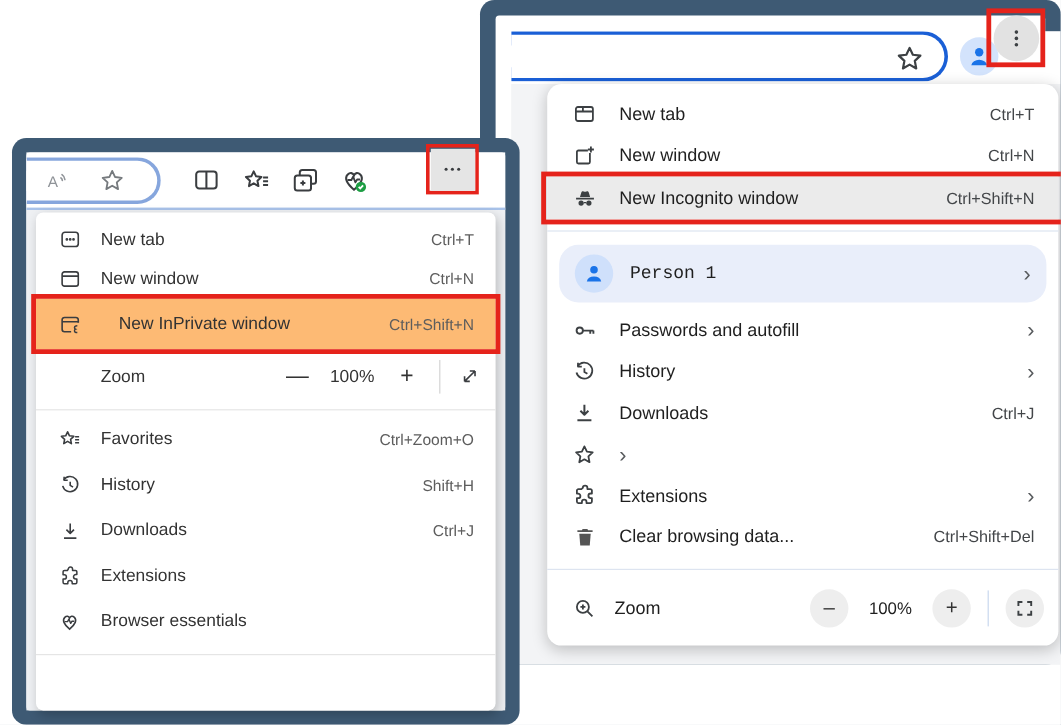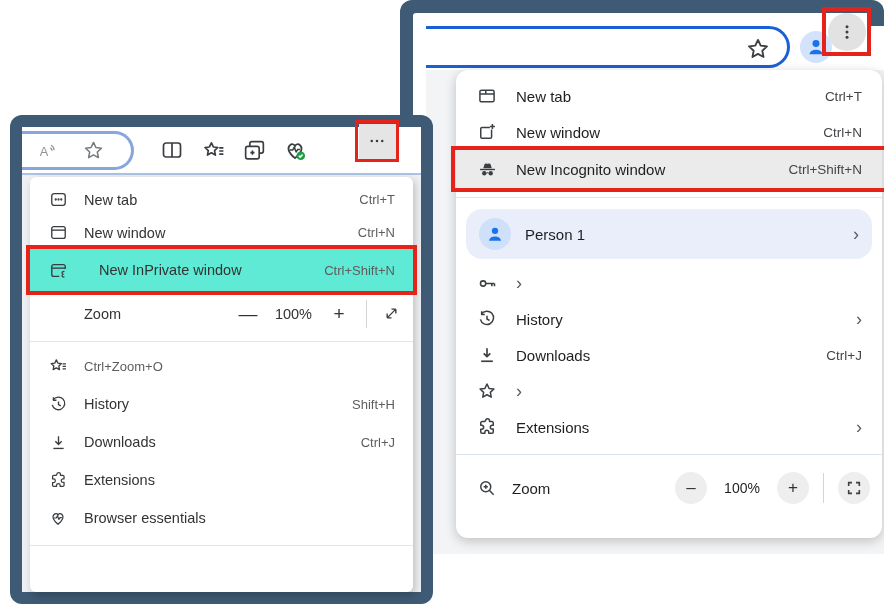--- a/index.html
+++ b/index.html
@@ -29,21 +29,21 @@
   .c-item { display:flex; align-items:center; height:36px; padding:0 20px; gap:18px; font-size:15px; font-weight:500; color:#1f1f1f; }
   .c-item .ico { width:22px; flex:none; display:flex; justify-content:center; }
   .c-label { flex:1; white-space:nowrap; }
   .c-short { font-size:13.5px; color:#434649; font-weight:400; }
   .c-chev { color:#585b5e; font-size:18px; line-height:1; font-weight:400; }
   .c-sel { background:#ebebeb; height:38px; position:relative;justify-content:flex-end; }
   .selbox { position:absolute; left:-5px; right:-7px; top:-4px; bottom:-4px; border:4px solid #e5231b; pointer-events:none; z-index:5; }
   .c-sep { height:1px; background:#dde4f0; margin:9px 0; flex:none; }
   .person-row { margin:2px 10px 6px; background:#e9eefa; border-radius:16px; height:50px; display:flex; align-items:center; padding:0 13px; gap:14px; }
   .p-avatar { width:32px; height:32px; border-radius:50%; background:#cfe0fb; display:flex; align-items:center; justify-content:center; flex:none; }
-  .p-name { flex:1; font-size:15px; font-weight:500; color:#1f1f1f; }
+  .p-name { flex:1; font-size:15px; font-weight:500; color:#1f1f1f;font-family:Liberation Mono, monospace; }
   .badge { background:#d2e2fc; color:#1c3a66; border-radius:999px; padding:7px 13px; font-size:13px; }
   .c-zoom { display:flex; align-items:center; height:48px; padding:0 12px 0 20px; gap:14px; }
   .c-zoom .ico { width:22px; display:flex; justify-content:center; }
   .c-zoom-label { flex:1; font-size:15px; font-weight:500; color:#1f1f1f; }
   .circle-btn { width:32px; height:32px; border-radius:50%; background:#eeeeee; display:flex; align-items:center; justify-content:center; font-size:17px; color:#333; flex:none; }
   .zoom-val { font-size:14px; color:#1f1f1f; min-width:42px; text-align:center; }
   .vdiv { width:1px; height:30px; background:#c9d7ee; flex:none; }
 
   
   .e-content { position:absolute; left:0; top:48px; width:399px; height:417px; background:#eef0f3; }
@@ -52,21 +52,21 @@
   .e-tools { position:absolute; left:130px; top:0; height:46px; display:flex; align-items:center; gap:13px; padding-left:6px; }
   .e-tool { width:28px; height:28px; display:flex; align-items:center; justify-content:center; }
   .e-more-box { position:absolute; left:345px; top:5px; width:44px; height:42px; z-index:6; display:flex; align-items:center; justify-content:center; }
   .e-more-btn { width:37px; height:35px; background:#e5e5e5; display:flex; align-items:center; justify-content:center; }
 
   .e-menu { position:absolute; left:8px; top:50px; width:383px; height:415px; background:#fff; border-radius:6px; box-shadow:2px 3px 9px rgba(0,0,0,.22); padding:6px 0 0; display:flex; flex-direction:column; }
   .e-item { display:flex; align-items:center; height:33px; padding:0 18px; gap:16px; font-size:14.5px; color:#333; }
   .e-item .ico { width:20px; flex:none; display:flex; justify-content:center; }
   .e-label { flex:1; white-space:nowrap; }
   .e-short { font-size:13px; color:#5d5d5d; }
-  .e-sel { background:#5eead4; height:42px; position:relative;gap:31px; }
+  .e-sel { background:#fdba74; height:42px; position:relative;gap:31px; }
   .e-selbox { position:absolute; left:-4px; right:-4px; top:-4px; bottom:-4px; border:4px solid #e5231b; pointer-events:none; z-index:5; }
   .e-sep { height:1px; background:#e5e5e5; margin:5px 0; flex:none; }
   .e-row41 { height:38px; }
   .e-zoom { display:flex; align-items:center; height:45px; padding:0 12px 0 54px; gap:15px; }
   .e-zoom-label { flex:1; font-size:14.5px; color:#333; }
   .e-zbtn { font-size:19px; color:#333; width:24px; text-align:center; }
   .e-zoom-val { font-size:14.5px; color:#333; }
   .e-vdiv { width:1px; height:28px; background:#d4d4d4; }
   .e-submenu-arrow { color:#333; font-size:12px; }
   .e-bottom-strip { flex:1; }
@@ -148,20 +148,21 @@
           <span class="c-chev">›</span>
         </div>
 
         <div class="c-item">
           <span class="ico">
             <svg width="21" height="21" viewBox="0 0 24 24" fill="none" stroke="#3c4043" stroke-width="1.8">
                 <circle cx="7" cy="12" r="3"></circle>
                 <path d="M10 12h10M17 12v3M20 12v3"></path>
               </svg>
           </span>
+          <span class="c-label">Passwords and autofill</span>
           <span class="c-chev">›</span>
         </div>
 
         <div class="c-item">
           <span class="ico">
             <svg width="20" height="20" viewBox="0 0 24 24" fill="none" stroke="#3c4043" stroke-width="1.8">
                 <path d="M5.2 6.2a8 8 0 1 1-1.1 6.3"></path>
                 <path d="M5.6 2.8v3.8h3.8" stroke-linejoin="round"></path>
                 <path d="M12 8.2V12l3 1.8"></path>
               </svg>
@@ -193,20 +194,30 @@
         <div class="c-item">
           <span class="ico">
             <svg width="20" height="20" viewBox="0 0 24 24" fill="none" stroke="#3c4043" stroke-width="1.8" stroke-linejoin="round">
                 <path d="M9 6.5h-3A1.5 1.5 0 0 0 4.5 8v3h1.2a2.3 2.3 0 0 1 0 4.6H4.5V19A1.5 1.5 0 0 0 6 20.5h3.5v-1.2a2.3 2.3 0 0 1 4.6 0v1.2H18a1.5 1.5 0 0 0 1.5-1.5v-3.5h-1.2a2.3 2.3 0 0 1 0-4.6h1.2V8A1.5 1.5 0 0 0 18 6.5h-3V5.3a2.3 2.3 0 0 0-4.6 0z" transform="translate(0,-1)"></path>
               </svg>
           </span>
           <span class="c-label">Extensions</span>
           <span class="c-chev">›</span>
         </div>
 
+        <div class="c-item">
+          <span class="ico">
+            <svg width="19" height="19" viewBox="0 0 24 24" fill="#555">
+                <path d="M9.5 3.5h5l.8 1.5H20v1.8H4V5h4.7z"></path>
+                <path d="M6 8.5h12l-1 12.5H7z"></path>
+              </svg>
+          </span>
+          <span class="c-label">Clear browsing data...</span>
+          <span class="c-short">Ctrl+Shift+Del</span>
+        </div>
 
         <div class="c-sep"></div>
 
         <div class="c-zoom">
           <span class="ico">
             <svg width="20" height="20" viewBox="0 0 24 24" fill="none" stroke="#3c4043" stroke-width="1.8">
                 <circle cx="10.5" cy="10.5" r="6"></circle>
                 <path d="M15 15l5 5M10.5 8v5M8 10.5h5"></path>
               </svg>
           </span>
@@ -342,20 +353,21 @@
 
         <div class="e-sep"></div>
 
         <div class="e-item e-row41">
           <span class="ico">
             <svg width="20" height="20" viewBox="0 0 24 24" fill="none" stroke="#3a3d40" stroke-width="1.6" stroke-linejoin="round">
                 <path d="M10 4.6l1.9 4 4.3.5-3.2 3 .8 4.3-3.8-2.2-3.8 2.2.8-4.3-3.2-3 4.3-.5z"></path>
                 <path d="M17.5 9.5h4M17.5 12.5h4M17.5 15.5h4"></path>
               </svg>
           </span>
+          <span class="e-label">Favorites</span>
           <span class="e-short">Ctrl+Zoom+O</span>
         </div>
 
         <div class="e-item e-row41">
           <span class="ico">
             <svg width="19" height="19" viewBox="0 0 24 24" fill="none" stroke="#3a3d40" stroke-width="1.7">
                 <path d="M5.2 6.2a8 8 0 1 1-1.1 6.3"></path>
                 <path d="M5.6 2.8v3.8h3.8" stroke-linejoin="round"></path>
                 <path d="M12 8.2V12l3 1.8"></path>
               </svg>

